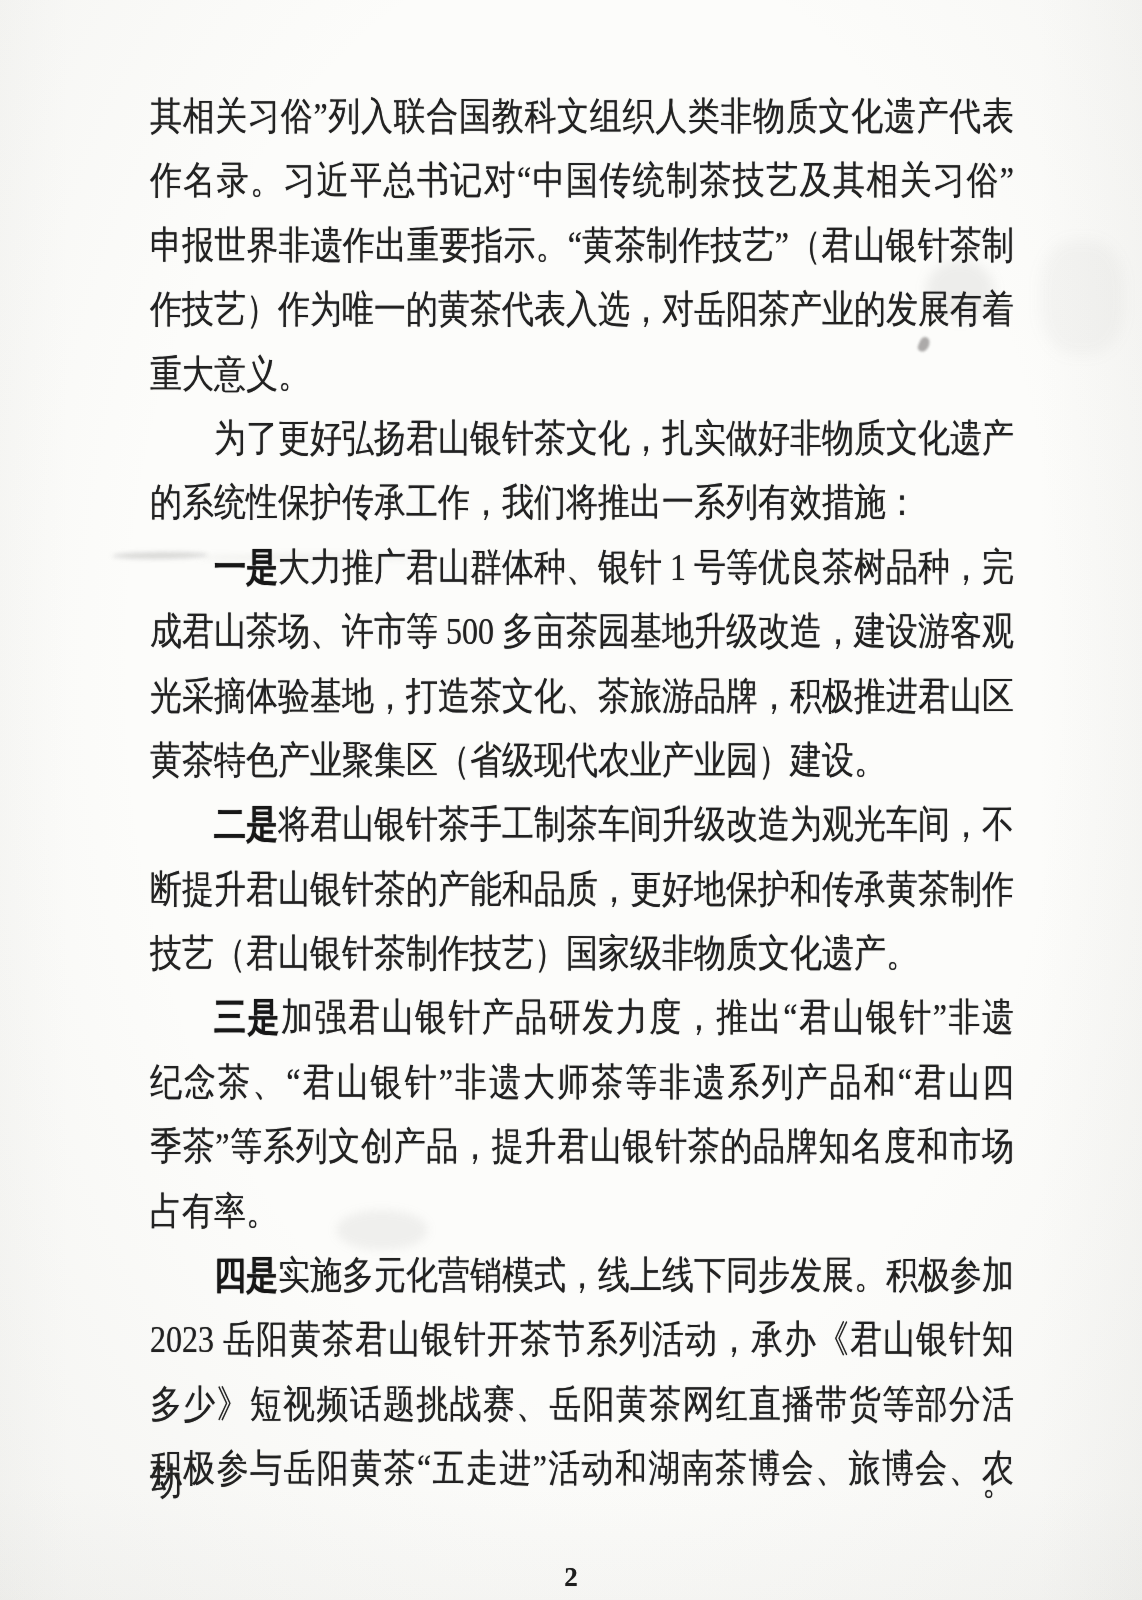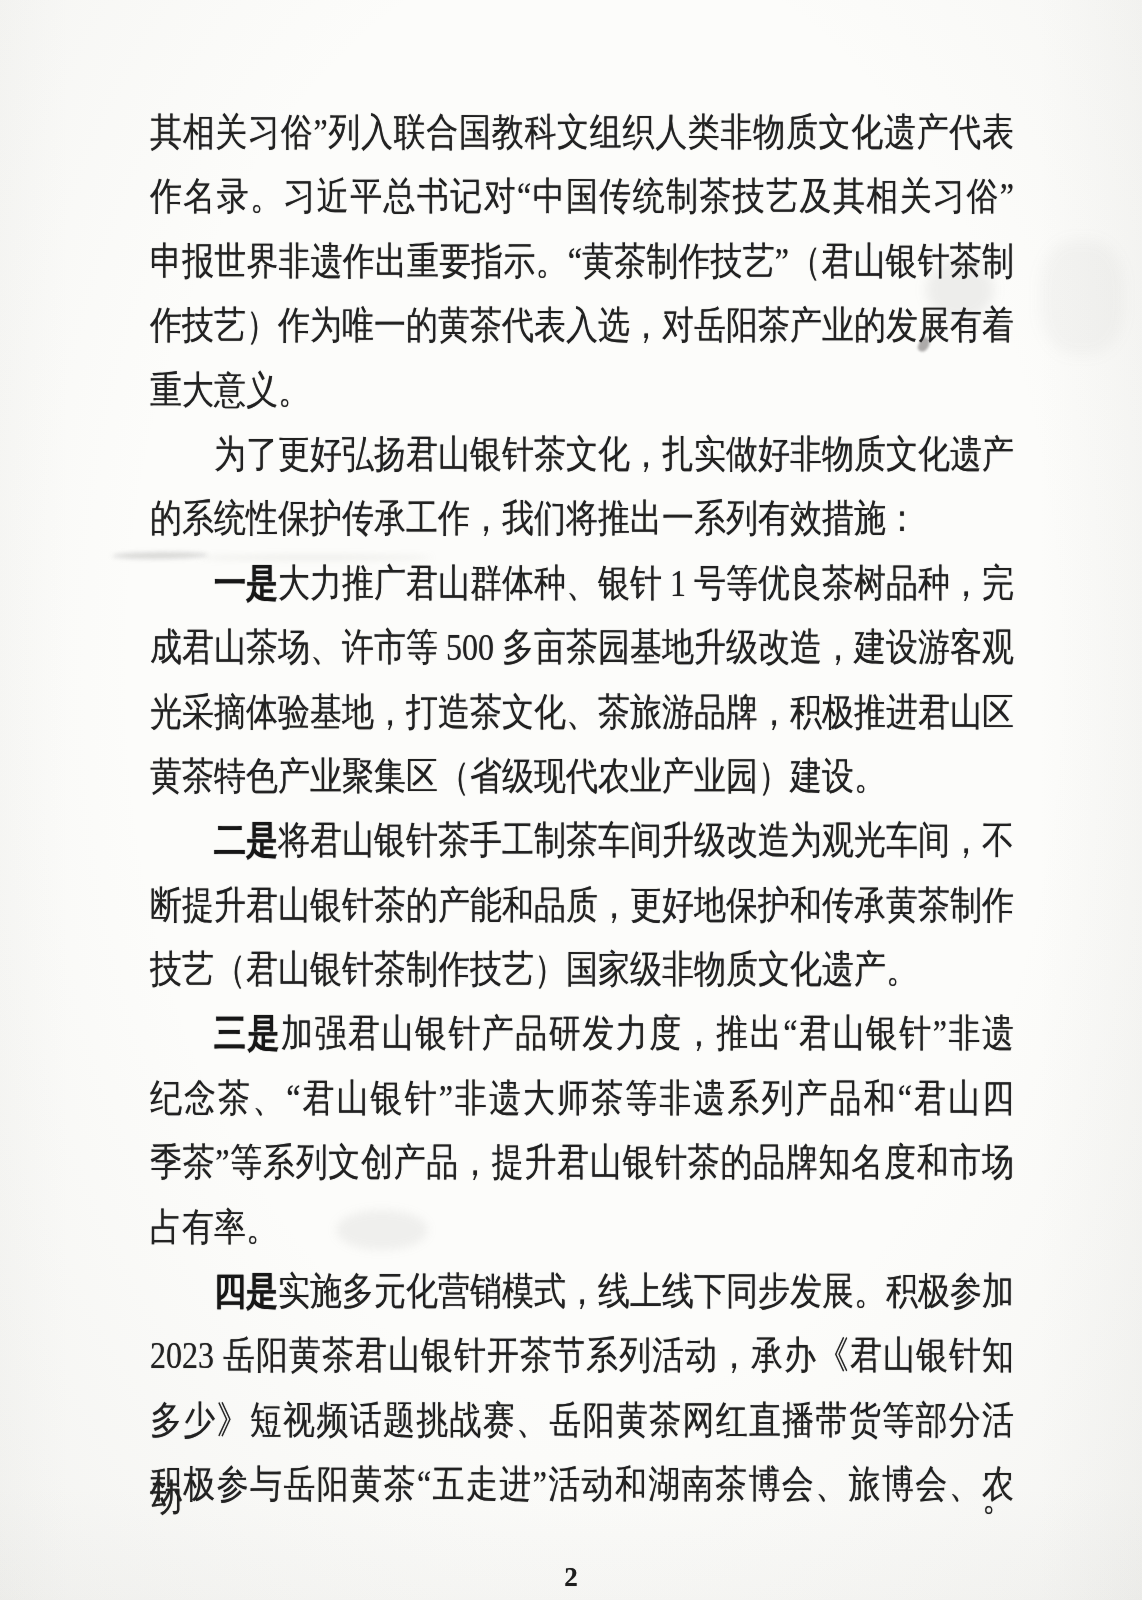--- a/index.html
+++ b/index.html
@@ -13,21 +13,21 @@
   .paper {
     position: absolute; inset: 0;
     background:
       radial-gradient(ellipse at 52% 42%, rgba(255,255,255,0) 55%, rgba(170,170,164,0.10) 100%),
       linear-gradient(90deg, rgba(190,190,184,0.06) 0%, rgba(255,255,255,0) 6%, rgba(255,255,255,0) 91%, rgba(180,180,175,0.08) 100%),
       linear-gradient(180deg, rgba(255,255,255,0) 93%, rgba(185,185,180,0.07) 100%),
       #fcfcfa;
   }
   .text-block {
     position: absolute;
-    left: 150px; top: 100px;
+    left: 150px; top: 84px;
     width: 864px;
   }
   .line {
     height: 64.4px;
     line-height: 64.4px;
     font-size: 32px;
     color: #222;
     text-align: justify;
     text-align-last: justify;
     transform: scaleY(1.2);

